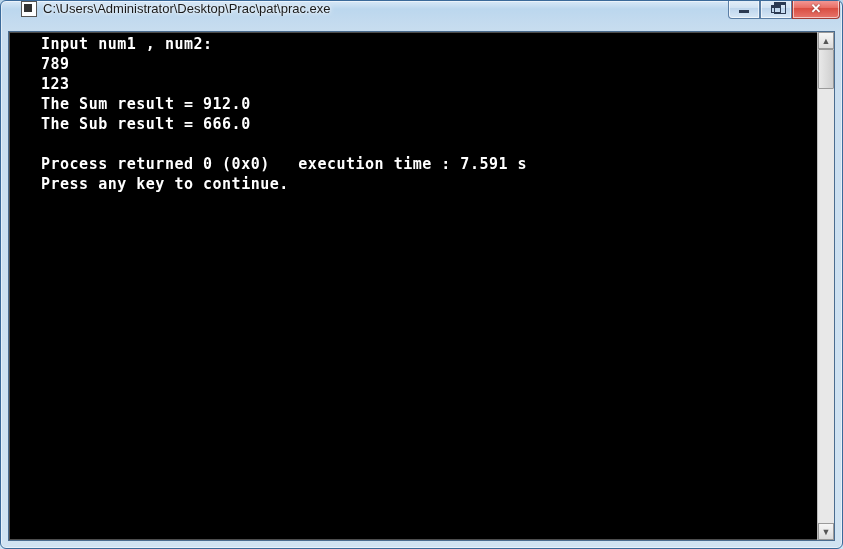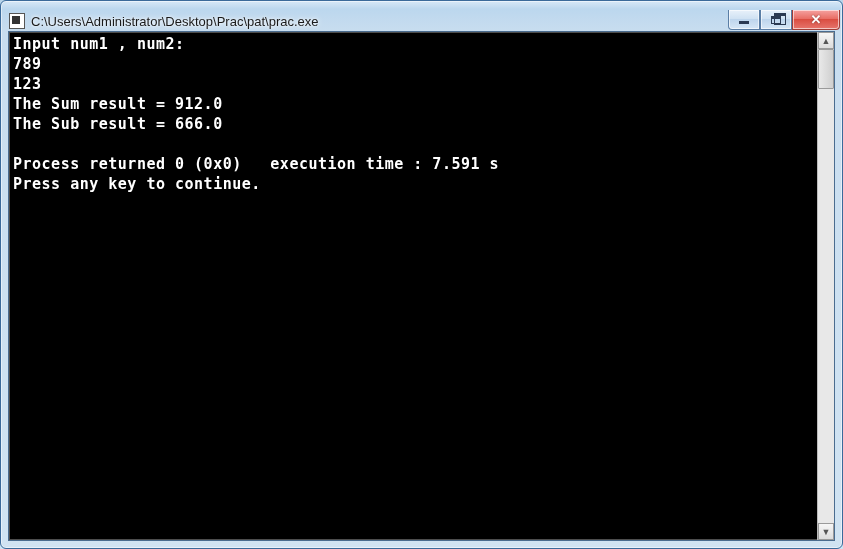--- a/index.html
+++ b/index.html
@@ -18,22 +18,22 @@
     height: 549px;
     border: 1px solid #3b6a9a;
     border-radius: 6px;
     background: linear-gradient(to bottom, #d7e8f7 0%, #bcd7ee 8px, #c8ddef 30px, #d0e3f2 100%);
     box-shadow: inset 0 0 0 1px rgba(255,255,255,0.5);
     overflow: hidden;
   }
   .titlebar {
     height: 40px;
     display: flex;
-    align-items: center;
-    padding: 0 2px 0 8px;
+    align-items: flex-start;
+    padding: 0 2px 0 20px;
     position: relative;
   }
   .app-icon {
     width: 16px;
     height: 16px;
     margin-right: 6px;
     display: inline-block;
     border: 1px solid #555;
     background: #fff;
     position: relative;
@@ -117,20 +117,21 @@
     flex: 1;
     font-family: "Consolas", "Lucida Console", monospace;
     font-size: 15px;
     line-height: 20px;
     color: #ffffff;
     padding: 2px 4px;
     white-space: pre;
     overflow: hidden;
     font-weight: bold;
     letter-spacing: 0.5px;
+    margin-left: 28px;
   }
   .scrollbar {
     width: 17px;
     background: #efefef;
     display: flex;
     flex-direction: column;
     border-left: 1px solid #bbb;
   }
   .sb-btn {
     height: 17px;

